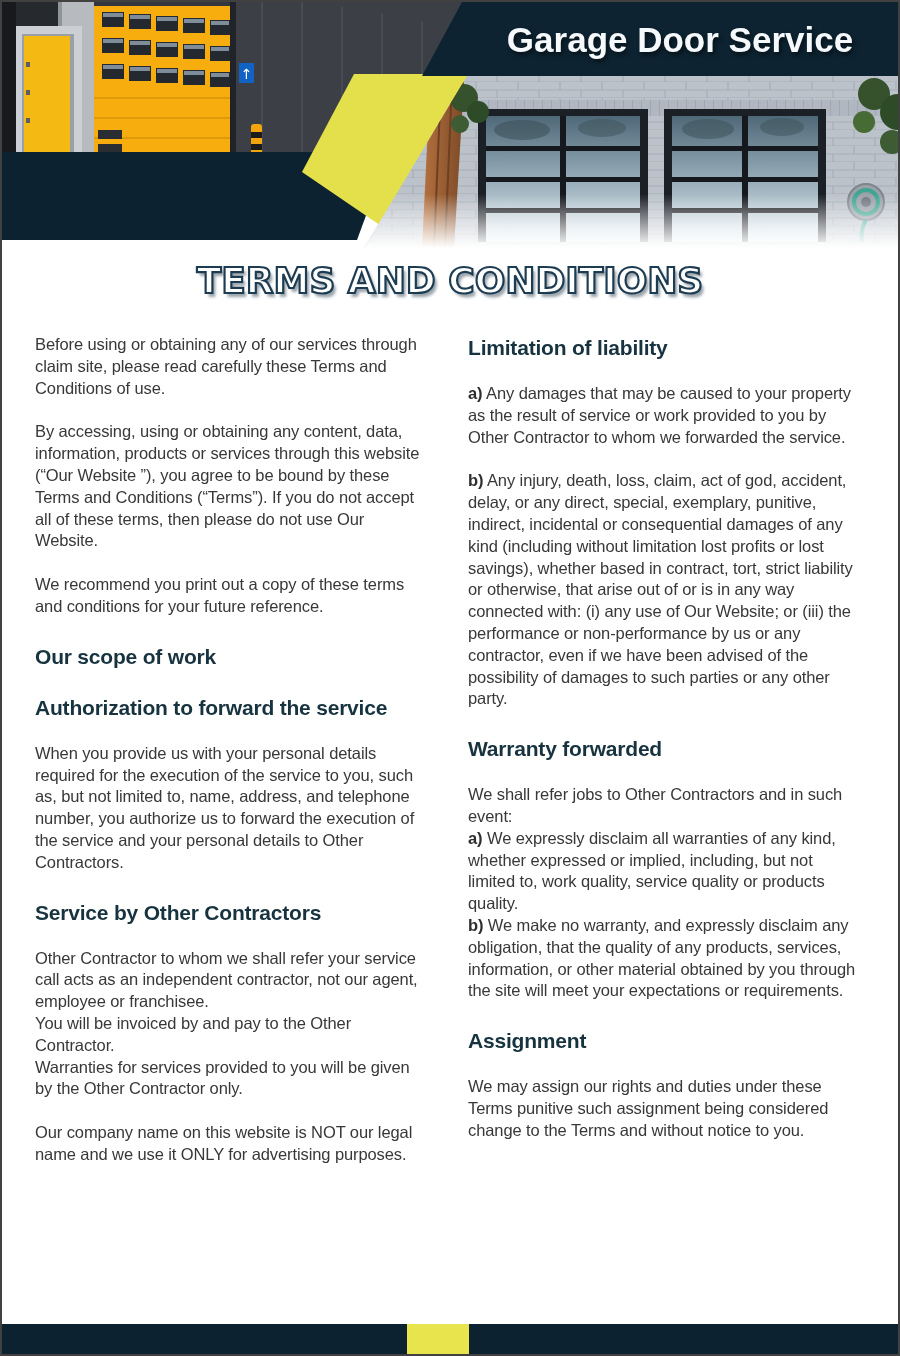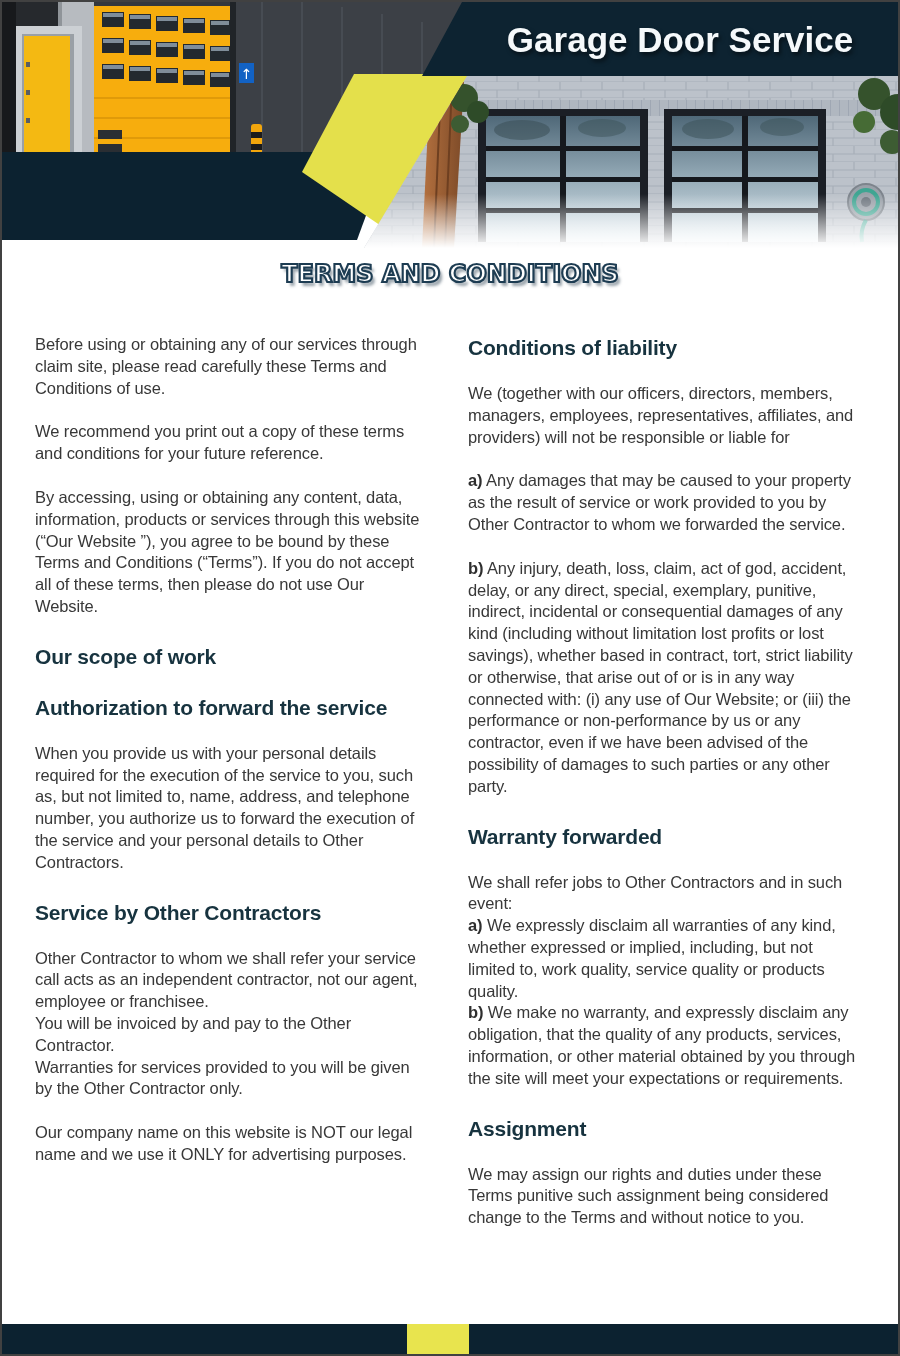--- a/index.html
+++ b/index.html
@@ -19,21 +19,21 @@
     font-weight:bold;
     font-size:35px;
     fill:#f5f9fb;
   }
   .page-title{
     position:absolute;
     top:258px;left:0;right:0;
     text-align:center;
     font-family:"DejaVu Sans",sans-serif;
     font-weight:bold;
-    font-size:24px;
+    font-size:36px;
     letter-spacing:0px;
     color:#ffffff;
     -webkit-text-stroke:2.2px #1d3c52;
     text-shadow:3px 4px 3px rgba(100,115,128,.65);
     margin:0;
   }
   .content{
     position:absolute;
     top:332px;left:0;
     width:900px;
@@ -242,32 +242,31 @@
       <polygon points="460,0 900,0 900,74 420,74" fill="#0d2331"></polygon>
       <text class="brand-title-text" x="678" y="50" text-anchor="middle" style="text-shadow:2px 3px 4px rgba(0,0,0,.5)">Garage Door Service</text>
     </g>
   </svg>
 
   <h1 class="page-title">TERMS AND CONDITIONS</h1>
 
   <div class="content">
     <div class="col">
         <p>Before using or obtaining any of our services through claim site, please read carefully these Terms and Conditions of use.</p>
+        <p>By accessing, using or obtaining any content, data, information, products or services through this website (“Our Website ”), you agree to be bound by these Terms and Conditions (“Terms”). If you do not accept all of these terms, then please do not use Our Website.</p>
         <p>We recommend you print out a copy of these terms and conditions for your future reference.</p>
-        <p>By accessing, using or obtaining any content, data, information, products or services through this website (“Our Website ”), you agree to be bound by these Terms and Conditions (“Terms”). If you do not accept all of these terms, then please do not use Our Website.</p>
         <h2>Our scope of work</h2>
         <h2>Authorization to forward the service</h2>
         <p>When you provide us with your personal details required for the execution of the service to you, such as, but not limited to, name, address, and telephone number, you authorize us to forward the execution of the service and your personal details to Other Contractors.</p>
         <h2>Service by Other Contractors</h2>
         <p>Other Contractor to whom we shall refer your service call acts as an independent contractor, not our agent, employee or franchisee.<br>You will be invoiced by and pay to the Other Contractor.<br>Warranties for services provided to you will be given by the Other Contractor only.</p>
         <p>Our company name on this website is NOT our legal name and we use it ONLY for advertising purposes.</p>
       </div>
     <div class="col">
-        <h2>Conditions of liability</h2>
-        <p>We (together with our officers, directors, members, managers, employees, representatives, affiliates, and providers) will not be responsible or liable for</p>
+        <h2>Limitation of liability</h2>
         <p><strong>a)</strong> Any damages that may be caused to your property as the result of service or work provided to you by Other Contractor to whom we forwarded the service.</p>
         <p><strong>b)</strong> Any injury, death, loss, claim, act of god, accident, delay, or any direct, special, exemplary, punitive, indirect, incidental or consequential damages of any kind (including without limitation lost profits or lost savings), whether based in contract, tort, strict liability or otherwise, that arise out of or is in any way connected with: (i) any use of Our Website; or (iii) the performance or non-performance by us or any contractor, even if we have been advised of the possibility of damages to such parties or any other party.</p>
         <h2>Warranty forwarded</h2>
         <p>We shall refer jobs to Other Contractors and in such event:<br><strong>a)</strong> We expressly disclaim all warranties of any kind, whether expressed or implied, including, but not limited to, work quality, service quality or products quality.<br><strong>b)</strong> We make no warranty, and expressly disclaim any obligation, that the quality of any products, services, information, or other material obtained by you through the site will meet your expectations or requirements.</p>
         <h2>Assignment</h2>
         <p>We may assign our rights and duties under these Terms punitive such assignment being considered change to the Terms and without notice to you.</p>
       </div>
   </div>
 
   <div class="footer-bar">

